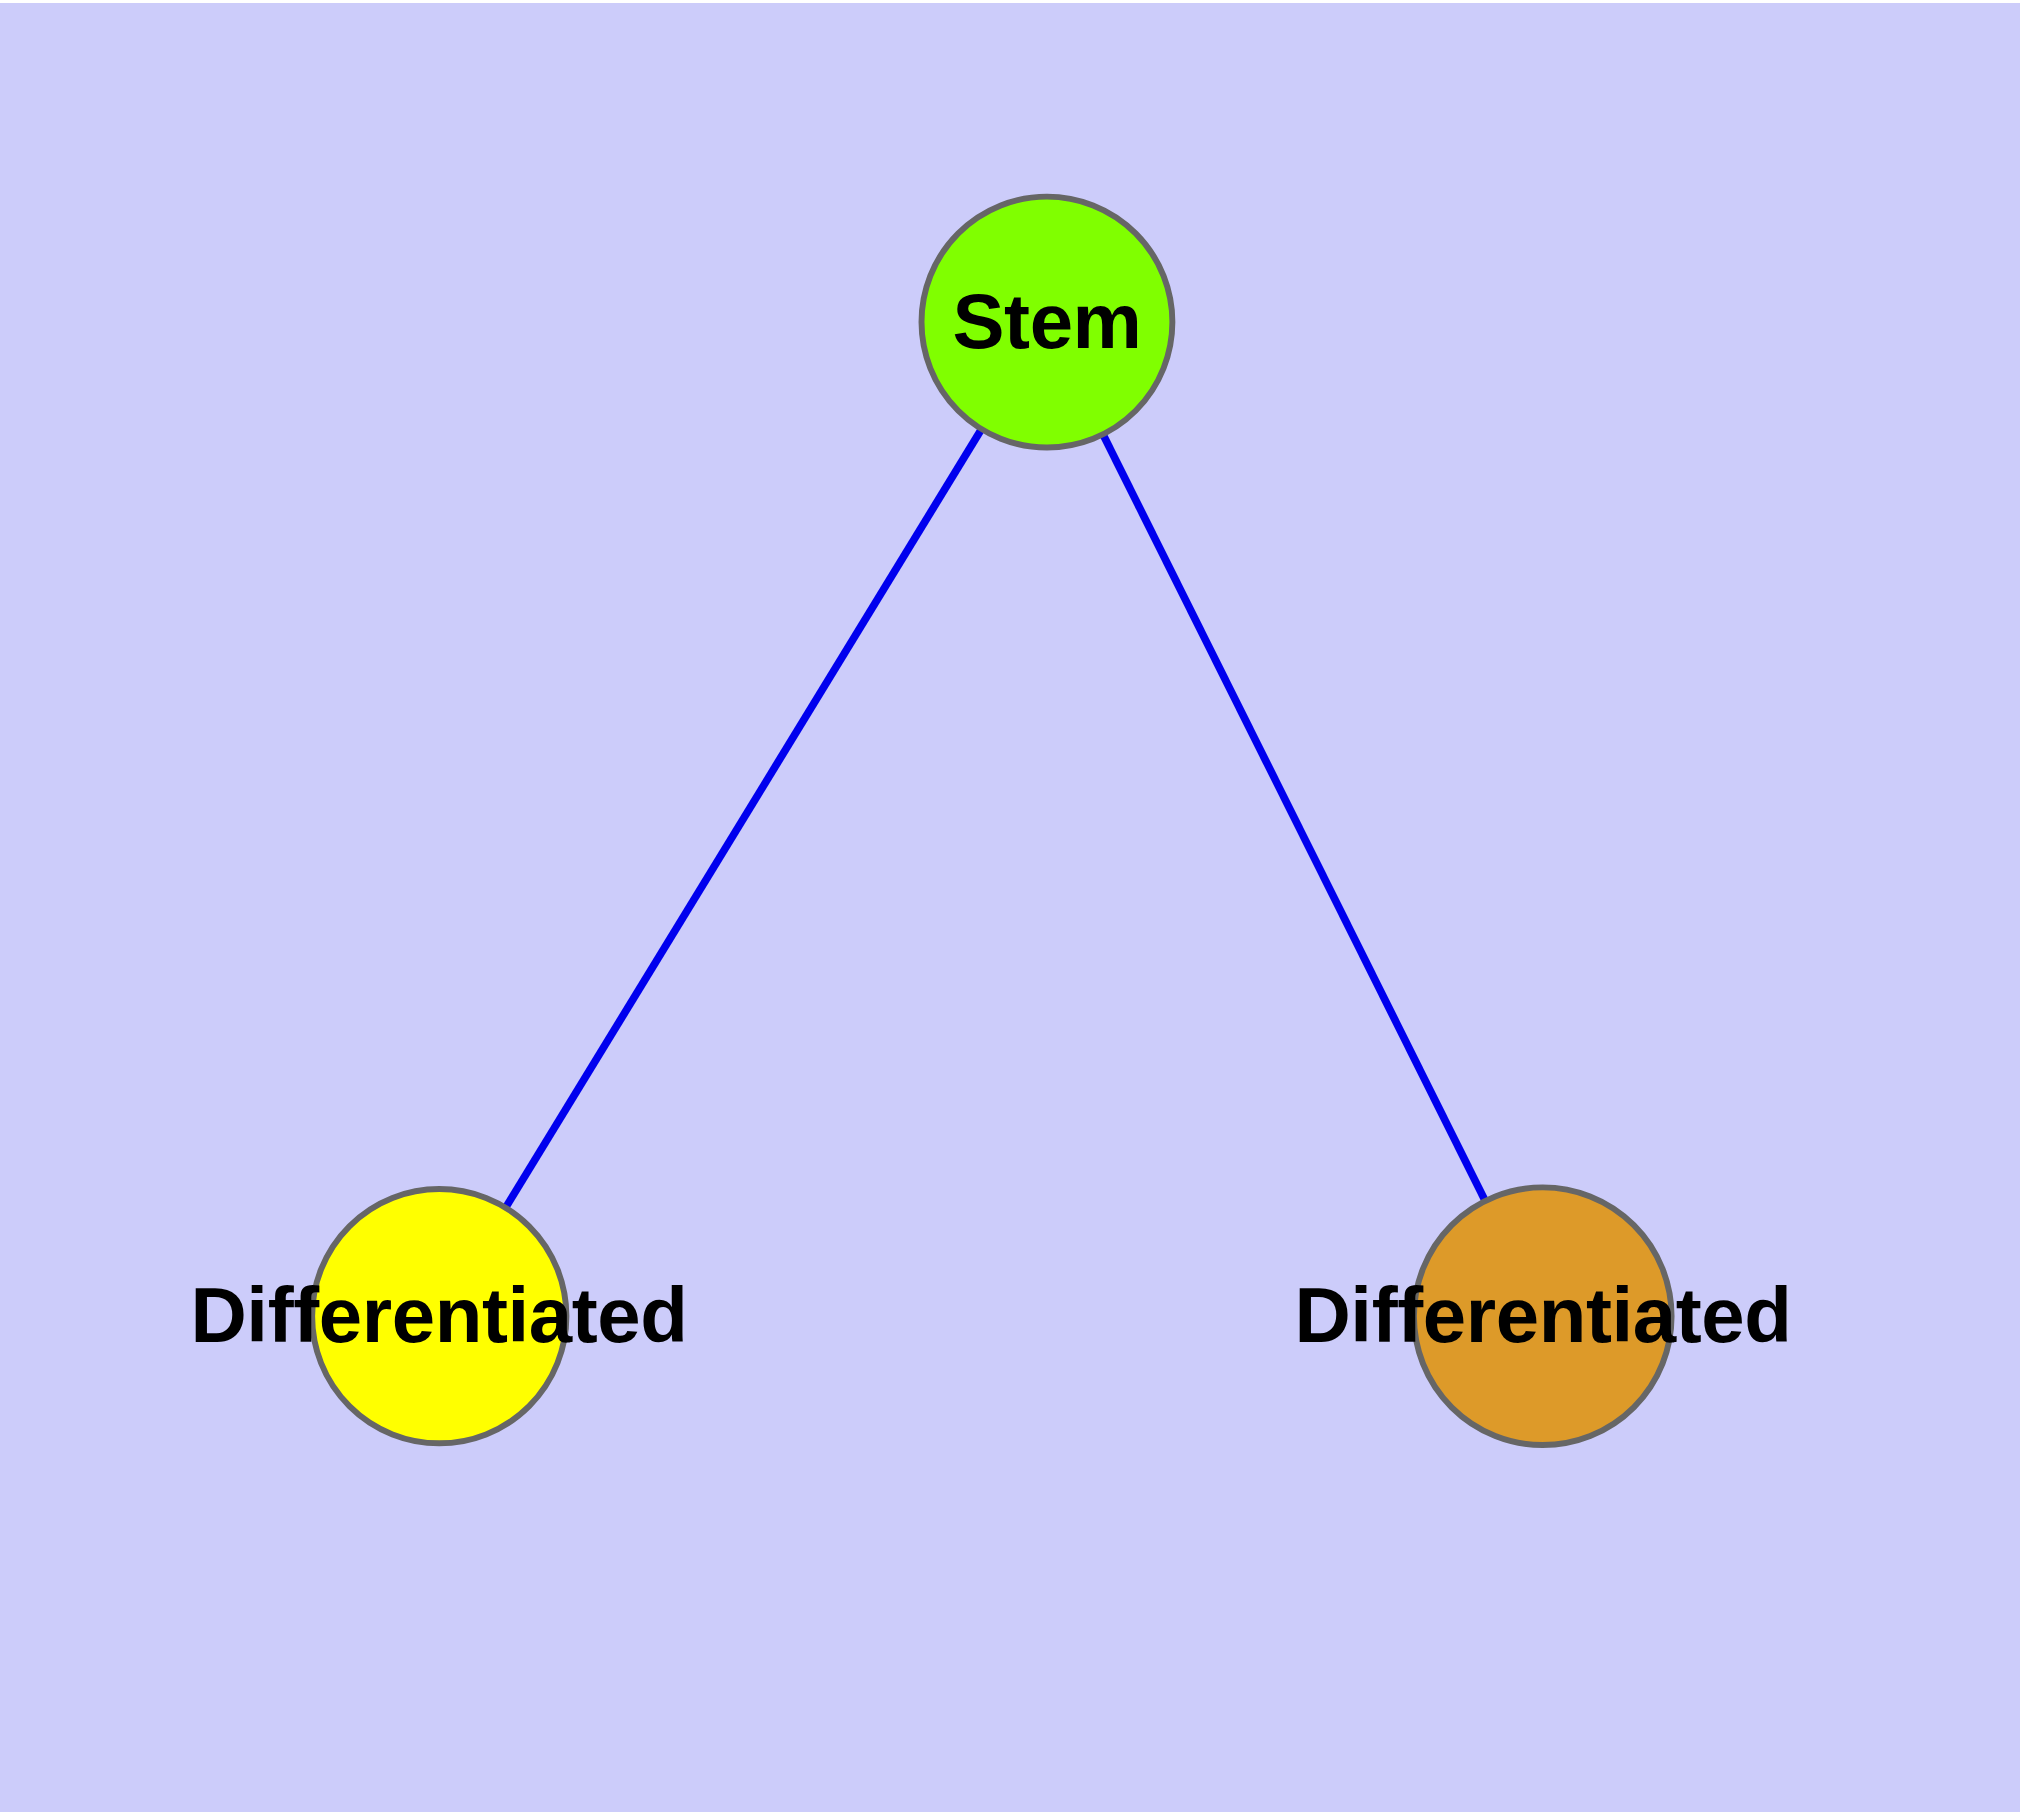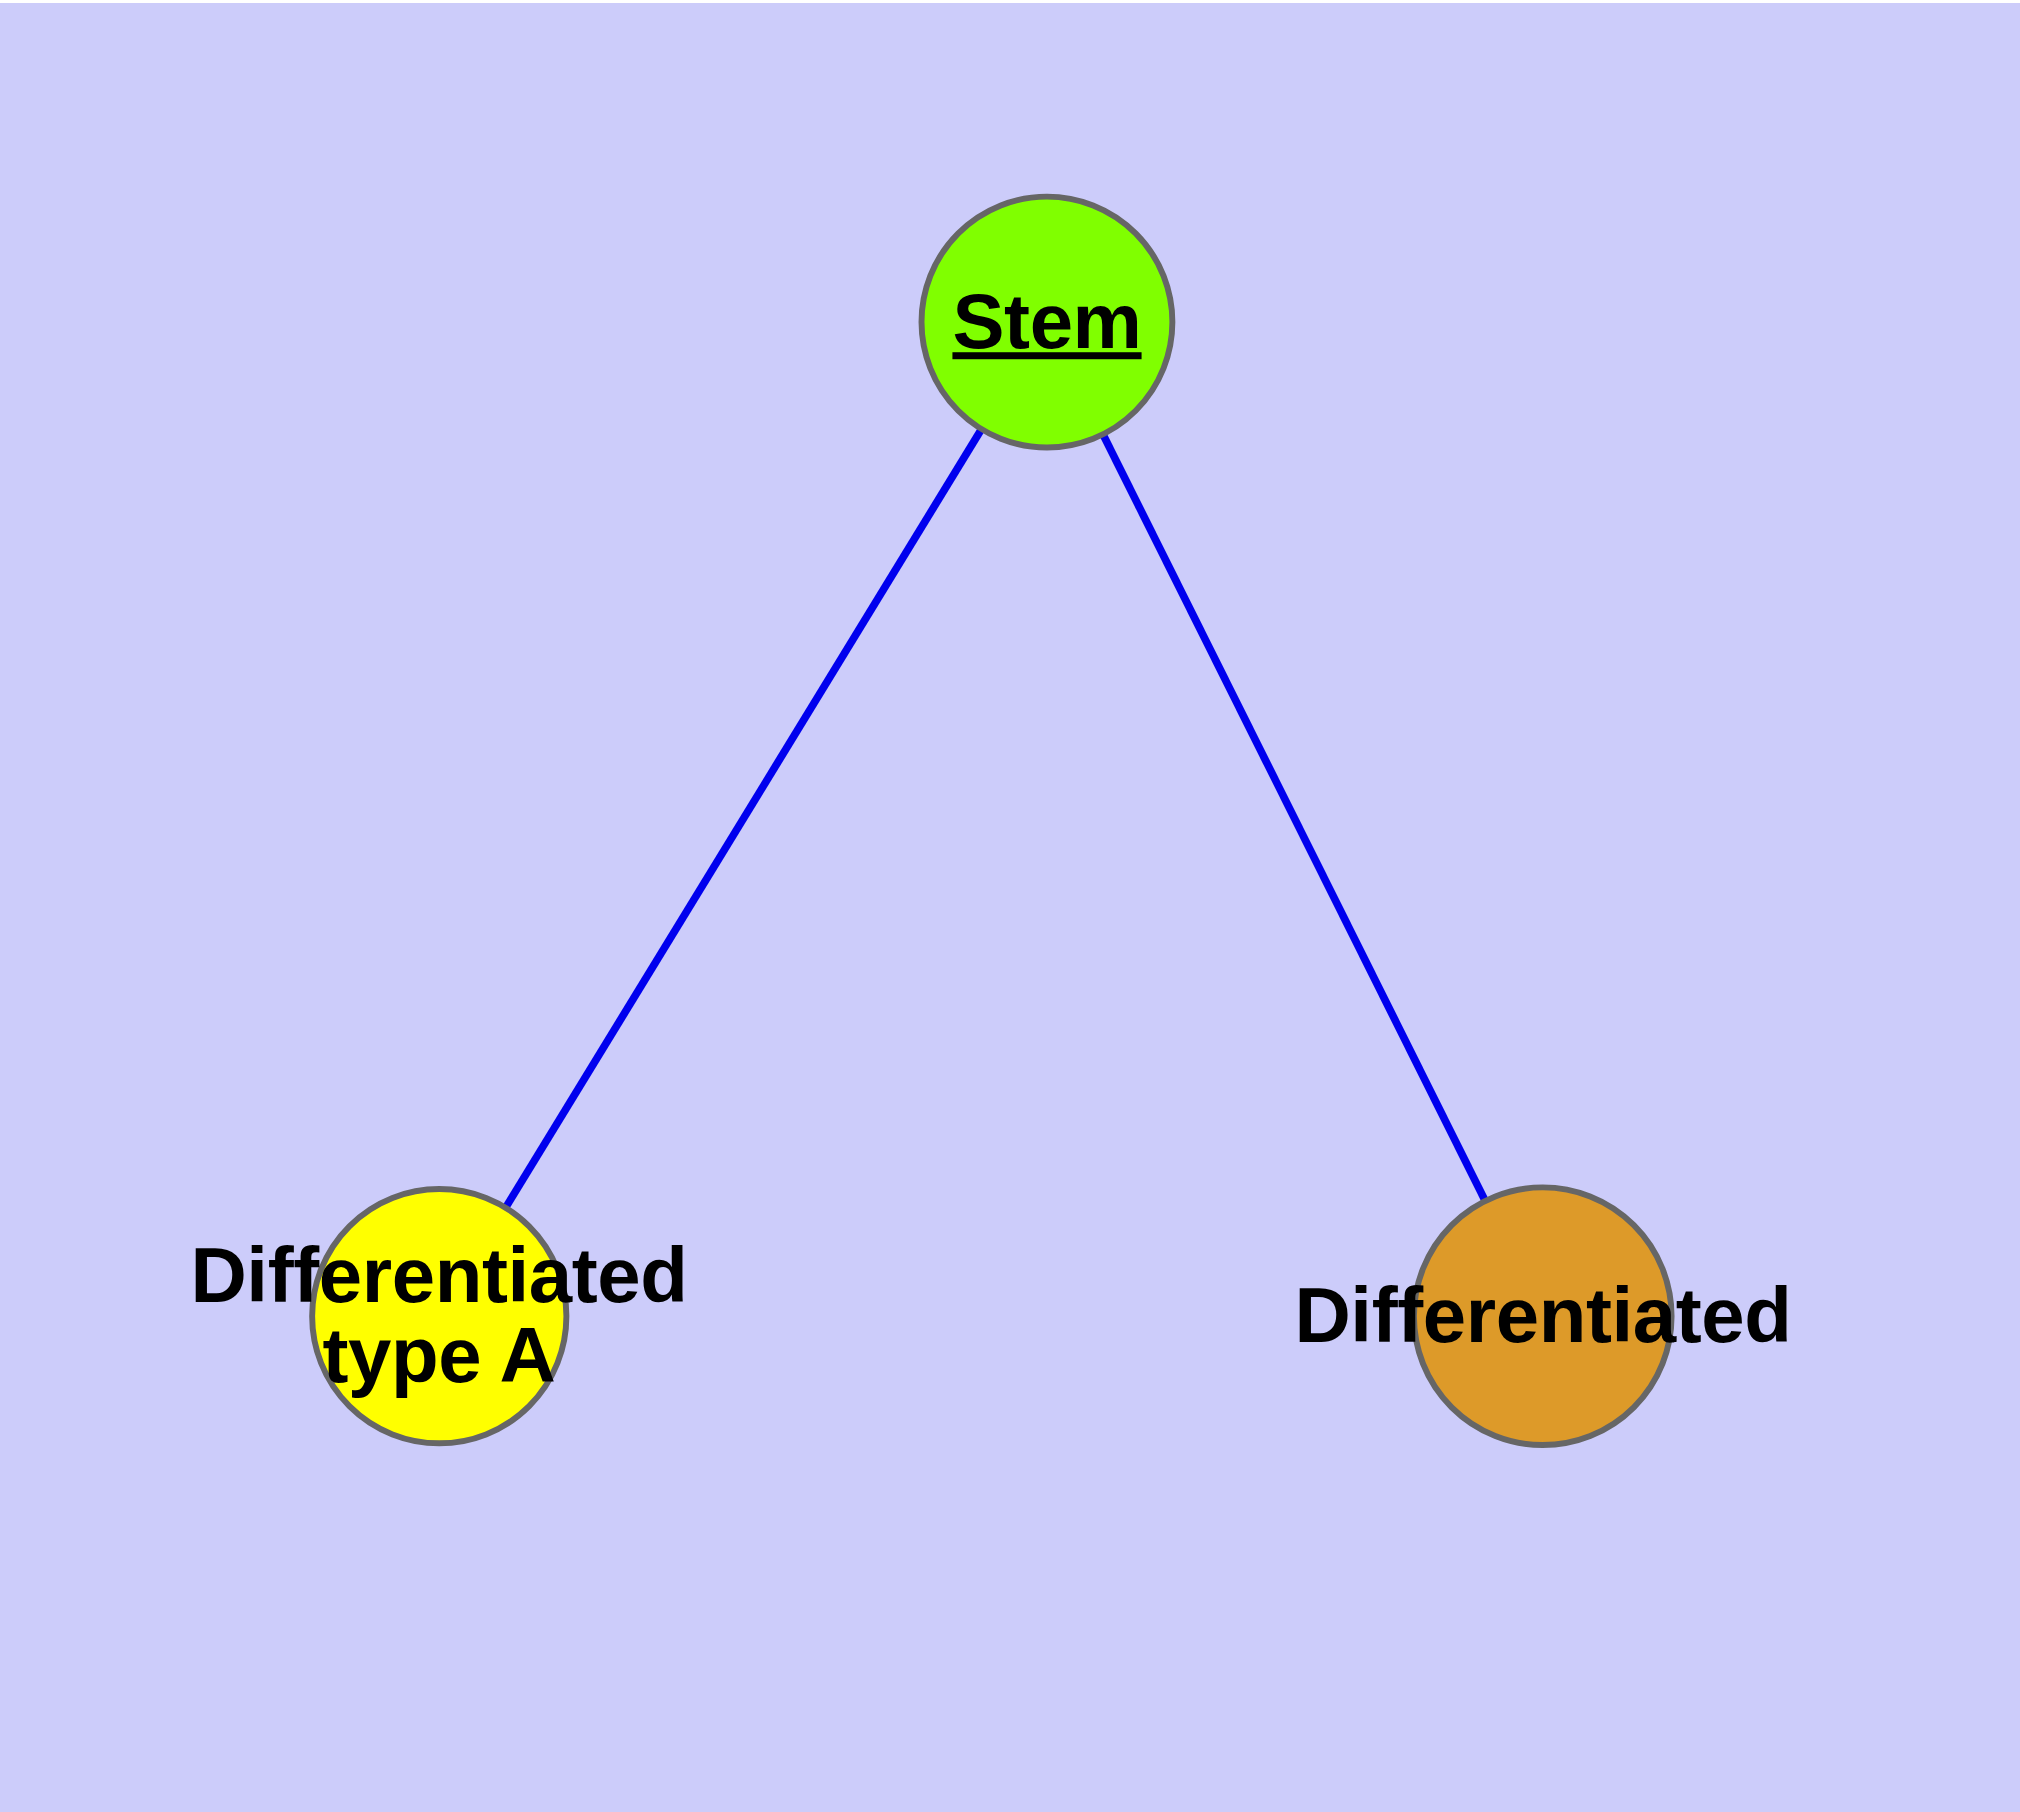--- a/index.html
+++ b/index.html
@@ -56,26 +56,25 @@
         <line x1="1235" y1="380" x2="1820" y2="1553" stroke="#0000ee" stroke-width="9" stroke-linecap="butt"></line>
       </g>
     <g id="node-layer">
         <circle cx="1235" cy="380" r="148" fill="#80ff00" stroke="#666666" stroke-width="7"></circle>
         <circle cx="518" cy="1553" r="150" fill="#ffff00" stroke="#666666" stroke-width="7"></circle>
         <circle cx="1820" cy="1553" r="152" fill="#dd9a29" stroke="#666666" stroke-width="7"></circle>
       </g>
   </svg>
 
   <div id="label-layer">
-      <div class="node-label" style="left: 1047px; top: 322px; color: rgb(0, 0, 0); text-decoration: underline;">
+      <div class="node-label" style="left: 1047px; top: 322px; color: rgb(0, 0, 0);">
         <div>Stem</div>
       </div>
       <div class="node-label" style="left: 439px; top: 1316px; color: rgb(0, 0, 0);">
         <div>Differentiated</div>
-        <div>type A</div>
       </div>
       <div class="node-label" style="left: 1543px; top: 1316px; color: rgb(0, 0, 0);">
         <div>Differentiated</div>
       </div>
     </div>
 
 </div>
 
 
 </body></html>

